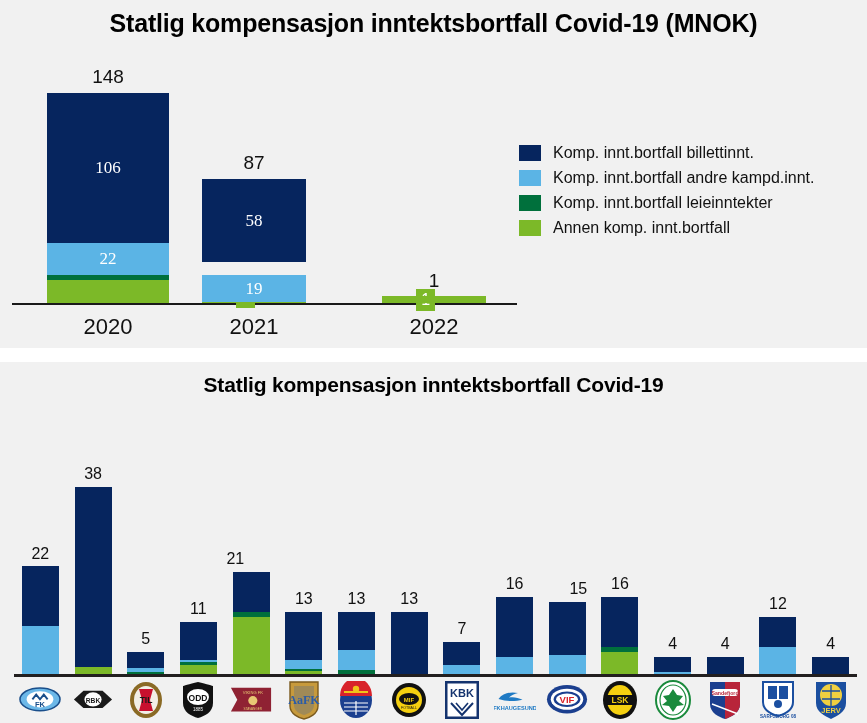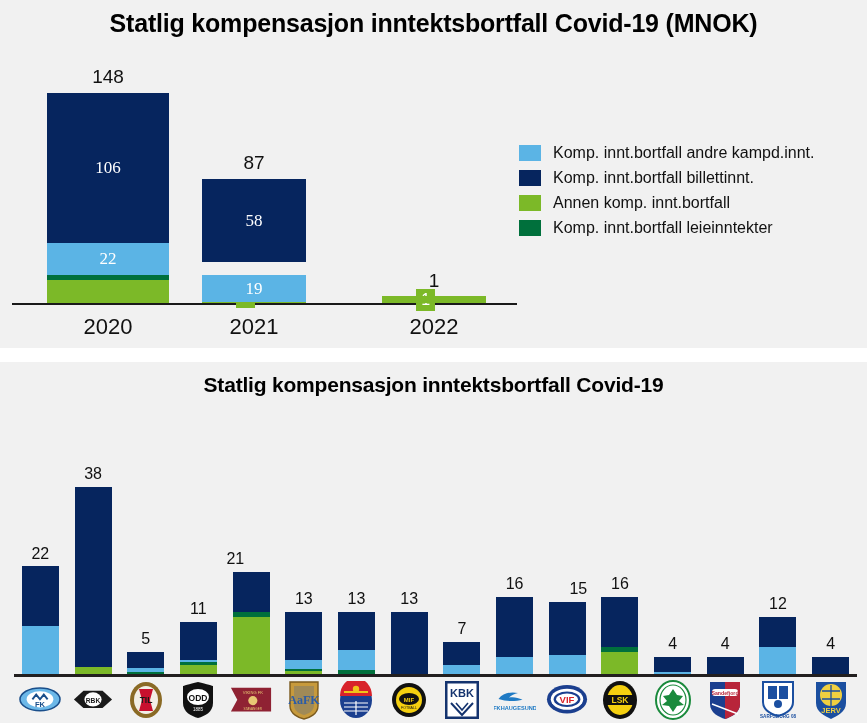--- a/index.html
+++ b/index.html
@@ -134,34 +134,34 @@
         <div class="badge lime" style="bottom: -6px; left: 404.32px;">1</div>
         <div class="bar-group" style="left: 370px; width: 104px; height: 6px;">
           <div class="seg lime" style="bottom: 0px; height: 7px;"></div>
         </div>
         <div class="total-label" style="left: 370px; width: 104px; bottom: 13px;">1</div>
         <div class="cat-label" style="left: 370px; width: 104px; bottom: -35px;">2022</div>
       </div>
 
     <div id="legend">
         <div class="legend-row">
+          <span class="legend-swatch" style="background: rgb(6, 37, 94);"></span>
+          <span class="legend-text">Komp. innt.bortfall billettinnt.</span>
+        </div>
+        <div class="legend-row">
           <span class="legend-swatch" style="background: rgb(91, 180, 229);"></span>
           <span class="legend-text">Komp. innt.bortfall andre kampd.innt.</span>
         </div>
         <div class="legend-row">
-          <span class="legend-swatch" style="background: rgb(6, 37, 94);"></span>
-          <span class="legend-text">Komp. innt.bortfall billettinnt.</span>
+          <span class="legend-swatch" style="background: rgb(0, 112, 60);"></span>
+          <span class="legend-text">Komp. innt.bortfall leieinntekter</span>
         </div>
         <div class="legend-row">
           <span class="legend-swatch" style="background: rgb(124, 185, 40);"></span>
           <span class="legend-text">Annen komp. innt.bortfall</span>
-        </div>
-        <div class="legend-row">
-          <span class="legend-swatch" style="background: rgb(0, 112, 60);"></span>
-          <span class="legend-text">Komp. innt.bortfall leieinntekter</span>
         </div>
       </div>
   </div>
 
   <div class="panel" id="panel-bottom">
     <div class="chart-title" id="title-bottom">
       <span class="l1">Statlig kompensasjon inntektsbortfall Covid-19</span>
     </div>
   </div>
 

